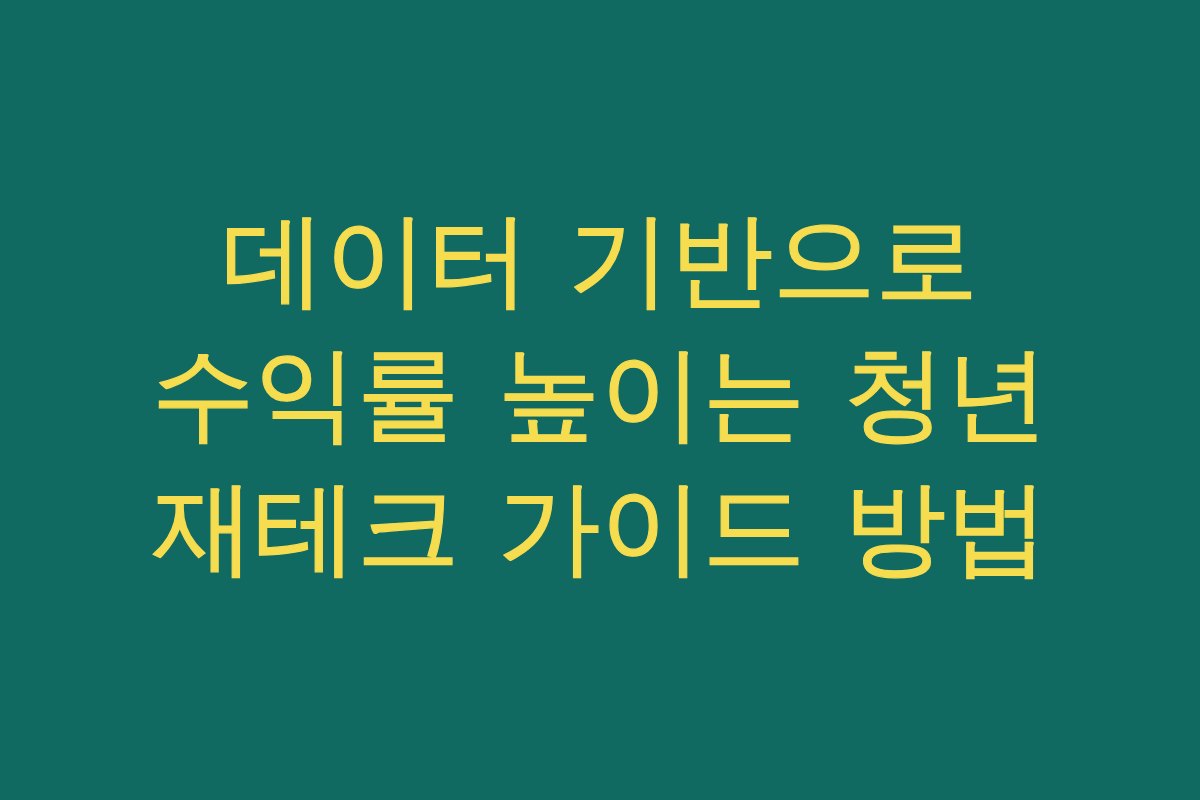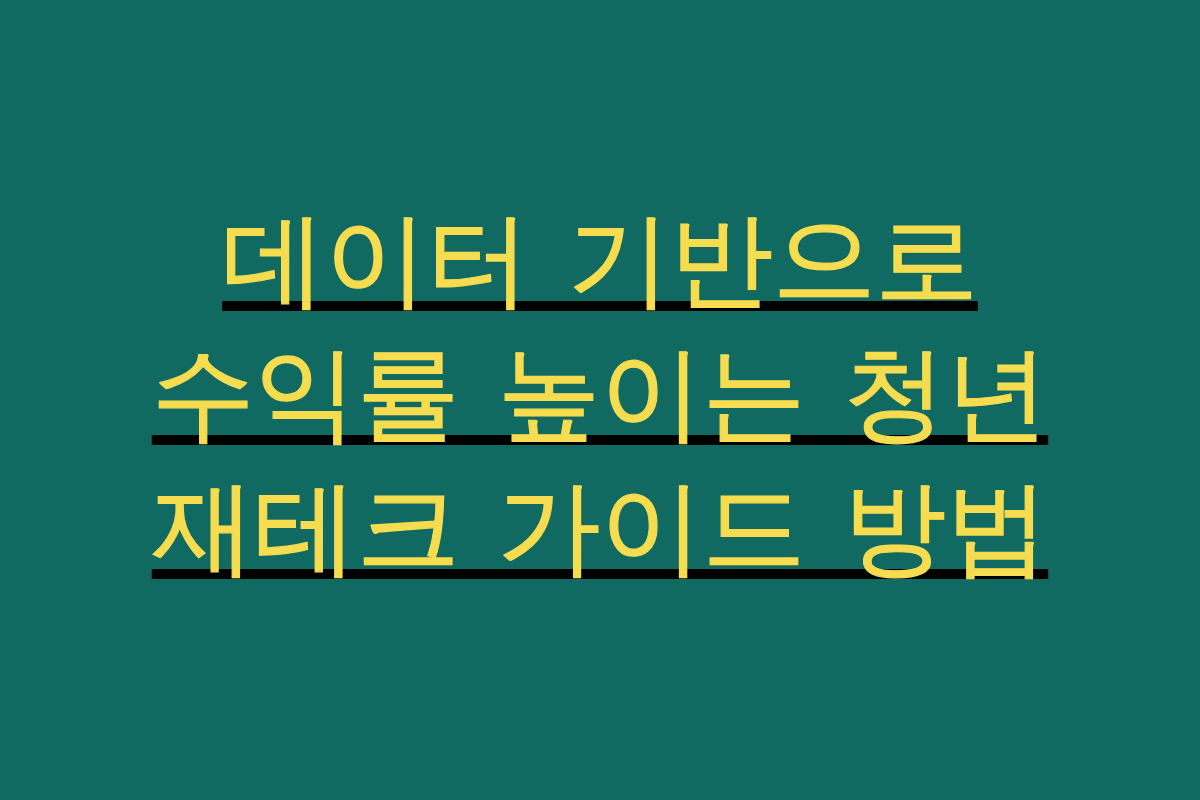--- a/index.html
+++ b/index.html
@@ -24,21 +24,20 @@
     align-items: center;
     justify-content: center;
     box-sizing: border-box;
   }
 
   #title-block {
     width: 1010px;
     text-align: center;
     
     margin-top: -12px;
-    text-decoration: underline;
   }
 
   #title-text {
     display: block;
     color: #f6dc4f;
     font-family: "DejaVu Sans", "Liberation Sans", sans-serif;
     font-size: 103px;
     line-height: 1.30;
     font-weight: 400;
     letter-spacing: -0.5px;

